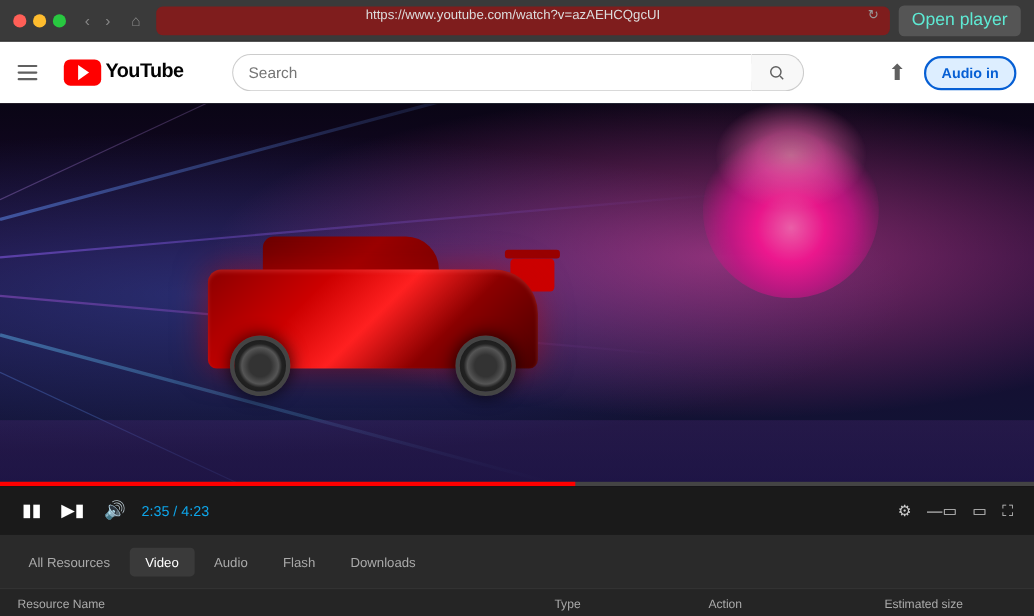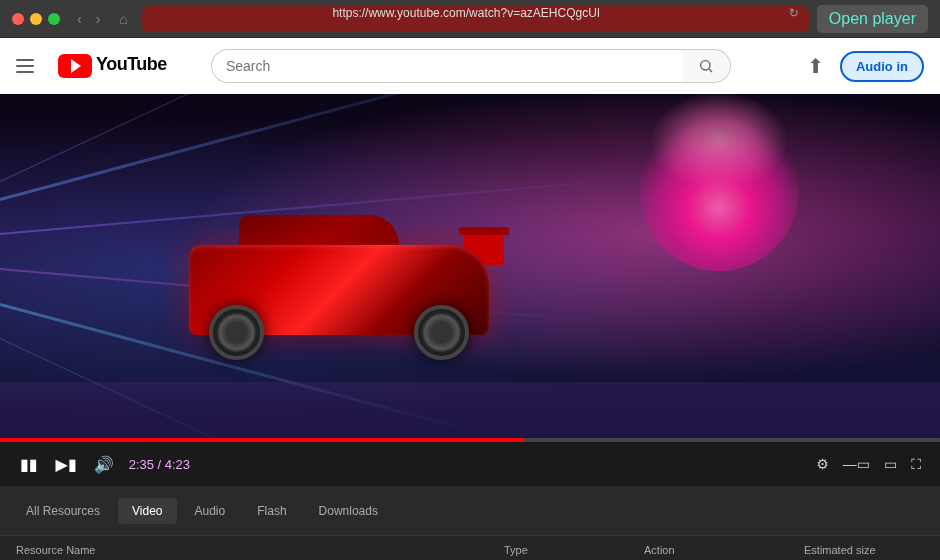--- a/index.html
+++ b/index.html
@@ -365,21 +365,21 @@
       border: none;
       color: #fff;
       font-size: 16px;
       cursor: pointer;
       padding: 2px 4px;
       display: flex;
       align-items: center;
       justify-content: center;
     }
     .time-display {
-      color: #f0abfc;
+      color: #0ea5e9;
       font-size: 13px;
       white-space: nowrap;
     }
     .right-controls {
       margin-left: auto;
       display: flex;
       align-items: center;
       gap: 8px;
     }
     .right-ctrl-btn {

